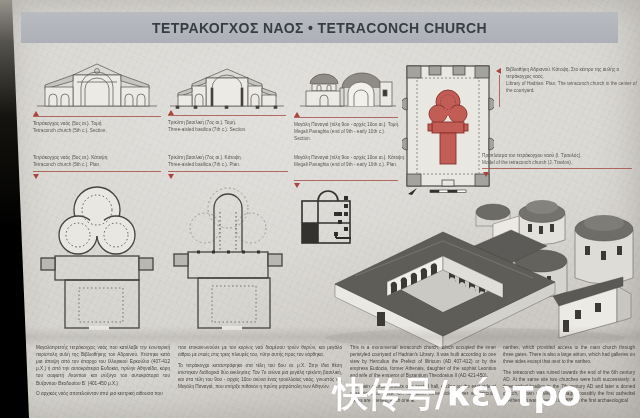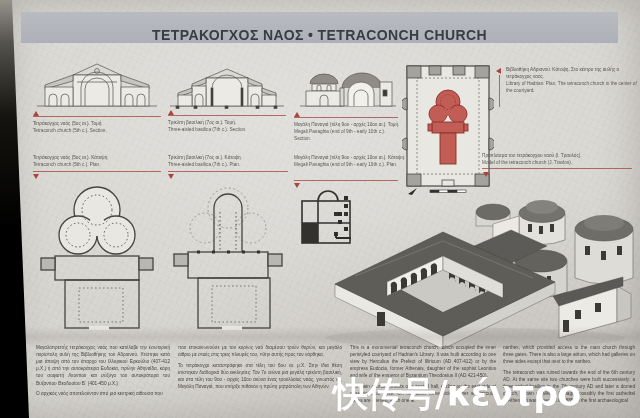--- a/index.html
+++ b/index.html
@@ -10,21 +10,21 @@
       radial-gradient(120% 90% at 45% 28%, rgba(255,255,255,0.28), rgba(255,255,255,0) 60%),
       radial-gradient(90% 70% at 85% 95%, rgba(110,100,90,0.16), rgba(110,100,90,0) 70%),
       repeating-linear-gradient(115deg, rgba(110,105,95,0.05) 0 1px, rgba(0,0,0,0) 1px 6px),
       repeating-linear-gradient(25deg, rgba(110,105,95,0.04) 0 1px, rgba(0,0,0,0) 1px 7px),
       #d7d5d0;
     box-shadow:inset 0 0 40px rgba(60,55,50,0.25);}
   #left-edge{position:absolute;left:0;top:0;width:34px;height:418px;
     background:linear-gradient(to bottom,#96938b 0%,#55534d 10%,#14130f 28%,#000 55%);
     clip-path:polygon(0 0,12px 0,29px 100%,0 100%);z-index:40;}
   #titlebar{position:absolute;left:21px;top:12px;width:597px;height:31px;
-    background:linear-gradient(#b8bcc1,#adb1b7);display:flex;align-items:flex-end;justify-content:center;}
+    background:linear-gradient(#b8bcc1,#adb1b7);display:flex;align-items:center;justify-content:center;}
   #titlebar .t{color:#383c43;font-weight:bold;font-size:14px;letter-spacing:0.4px;}
   .fig{position:absolute;}
   .tiny{position:absolute;font-size:9.4px;line-height:1.45;color:#53504b;
     transform:scale(0.5);transform-origin:0 0;}
   .tiny .en{color:#5c5954;}
   .rule{position:absolute;height:1px;background:rgba(160,66,55,0.75);}
   .tri{position:absolute;width:0;height:0;}
   .tri.up{border-left:3.5px solid transparent;border-right:3.5px solid transparent;border-bottom:5px solid #a8453c;}
   .tri.down{border-left:3.5px solid transparent;border-right:3.5px solid transparent;border-top:5px solid #a8453c;}
   .tri.left{border-top:3.5px solid transparent;border-bottom:3.5px solid transparent;border-right:5px solid #a8453c;}

